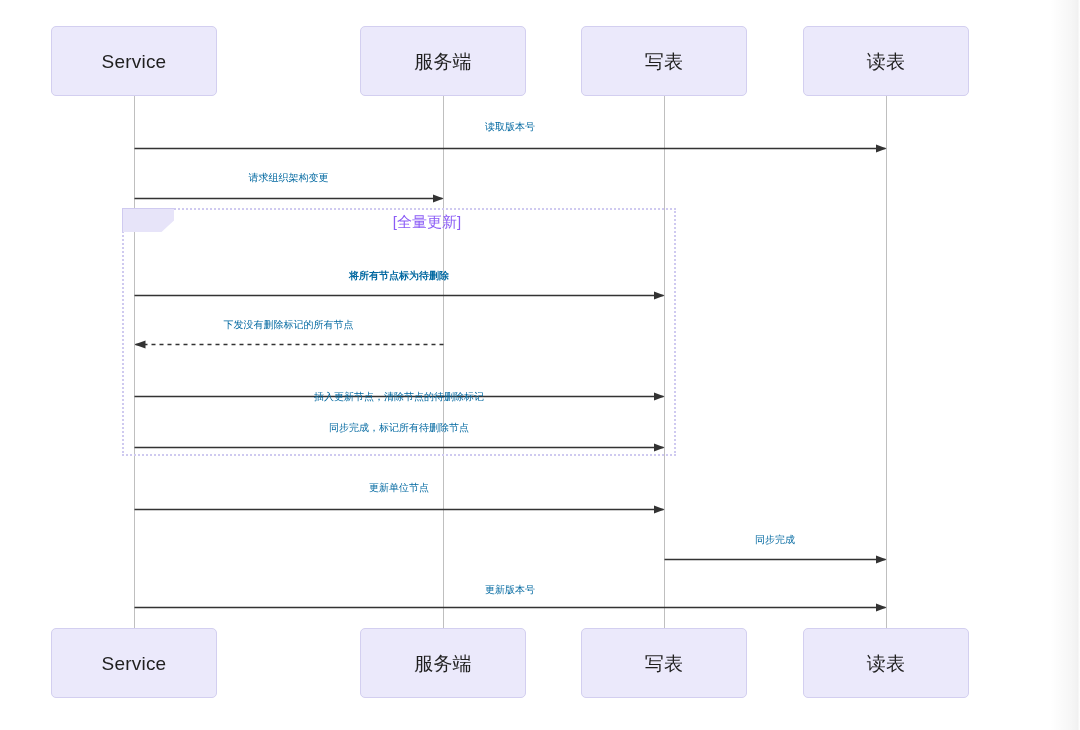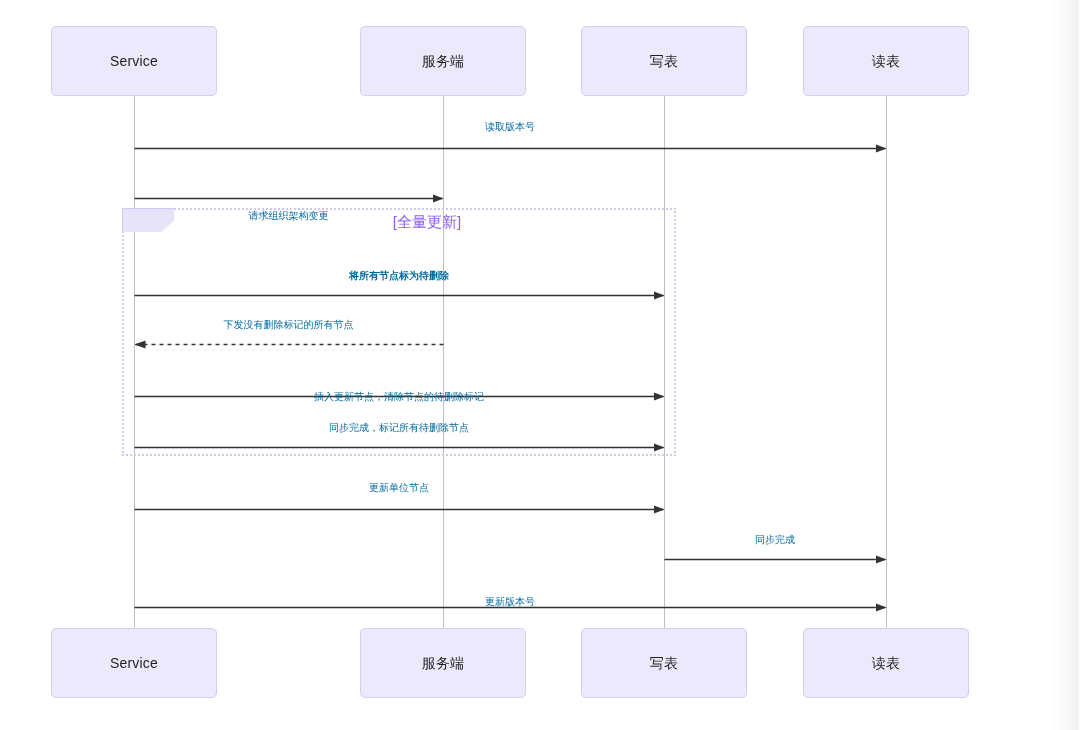--- a/index.html
+++ b/index.html
@@ -40,21 +40,21 @@
     position: absolute;
     box-sizing: border-box;
     background: #EBE9FB;
     border: 1px solid #D3CFF0;
     border-radius: 5px;
     display: flex;
     align-items: center;
     justify-content: center;
   }
   .participant-label {
-    font-size: 14px;
+    font-size: 19px;
     color: #1f1f1f;
     letter-spacing: 0.2px;
     line-height: 1;
     white-space: nowrap;
   }
   
   .msg-label {
     position: absolute;
     font-size: 10px;
     color: #0369a1;
@@ -157,24 +157,24 @@
       <div class="participant-box" style="left: 803px; top: 26px; width: 166px; height: 70px;">
         <span class="participant-label">读表</span>
       </div>
       <div class="participant-box" style="left: 803px; top: 628px; width: 166px; height: 70px;">
         <span class="participant-label">读表</span>
       </div>
     </div>
 
   <div id="labels-layer">
       <div class="msg-label" style="left: 510px; top: 122px;">读取版本号</div>
-      <div class="msg-label" style="left: 288.5px; top: 173px; margin-top: 38px;">请求组织架构变更</div>
+      <div class="msg-label" style="left: 288.5px; top: 173px;">请求组织架构变更</div>
       <div class="msg-label" style="left: 399px; top: 271px; font-weight: bold;">将所有节点标为待删除</div>
       <div class="msg-label" style="left: 288.5px; top: 320px;">下发没有删除标记的所有节点</div>
       <div class="msg-label" style="left: 399px; top: 372px; margin-top: 20px;">插入更新节点，清除节点的待删除标记</div>
       <div class="msg-label" style="left: 399px; top: 423px;">同步完成，标记所有待删除节点</div>
       <div class="msg-label" style="left: 399px; top: 483px;">更新单位节点</div>
       <div class="msg-label" style="left: 775px; top: 535px;">同步完成</div>
-      <div class="msg-label" style="left: 510px; top: 585px; margin-top: 12px;">更新版本号</div>
+      <div class="msg-label" style="left: 510px; top: 585px;">更新版本号</div>
     </div>
 
   <div class="page-edge-shadow"></div>
 </div>
 
 </body></html>

